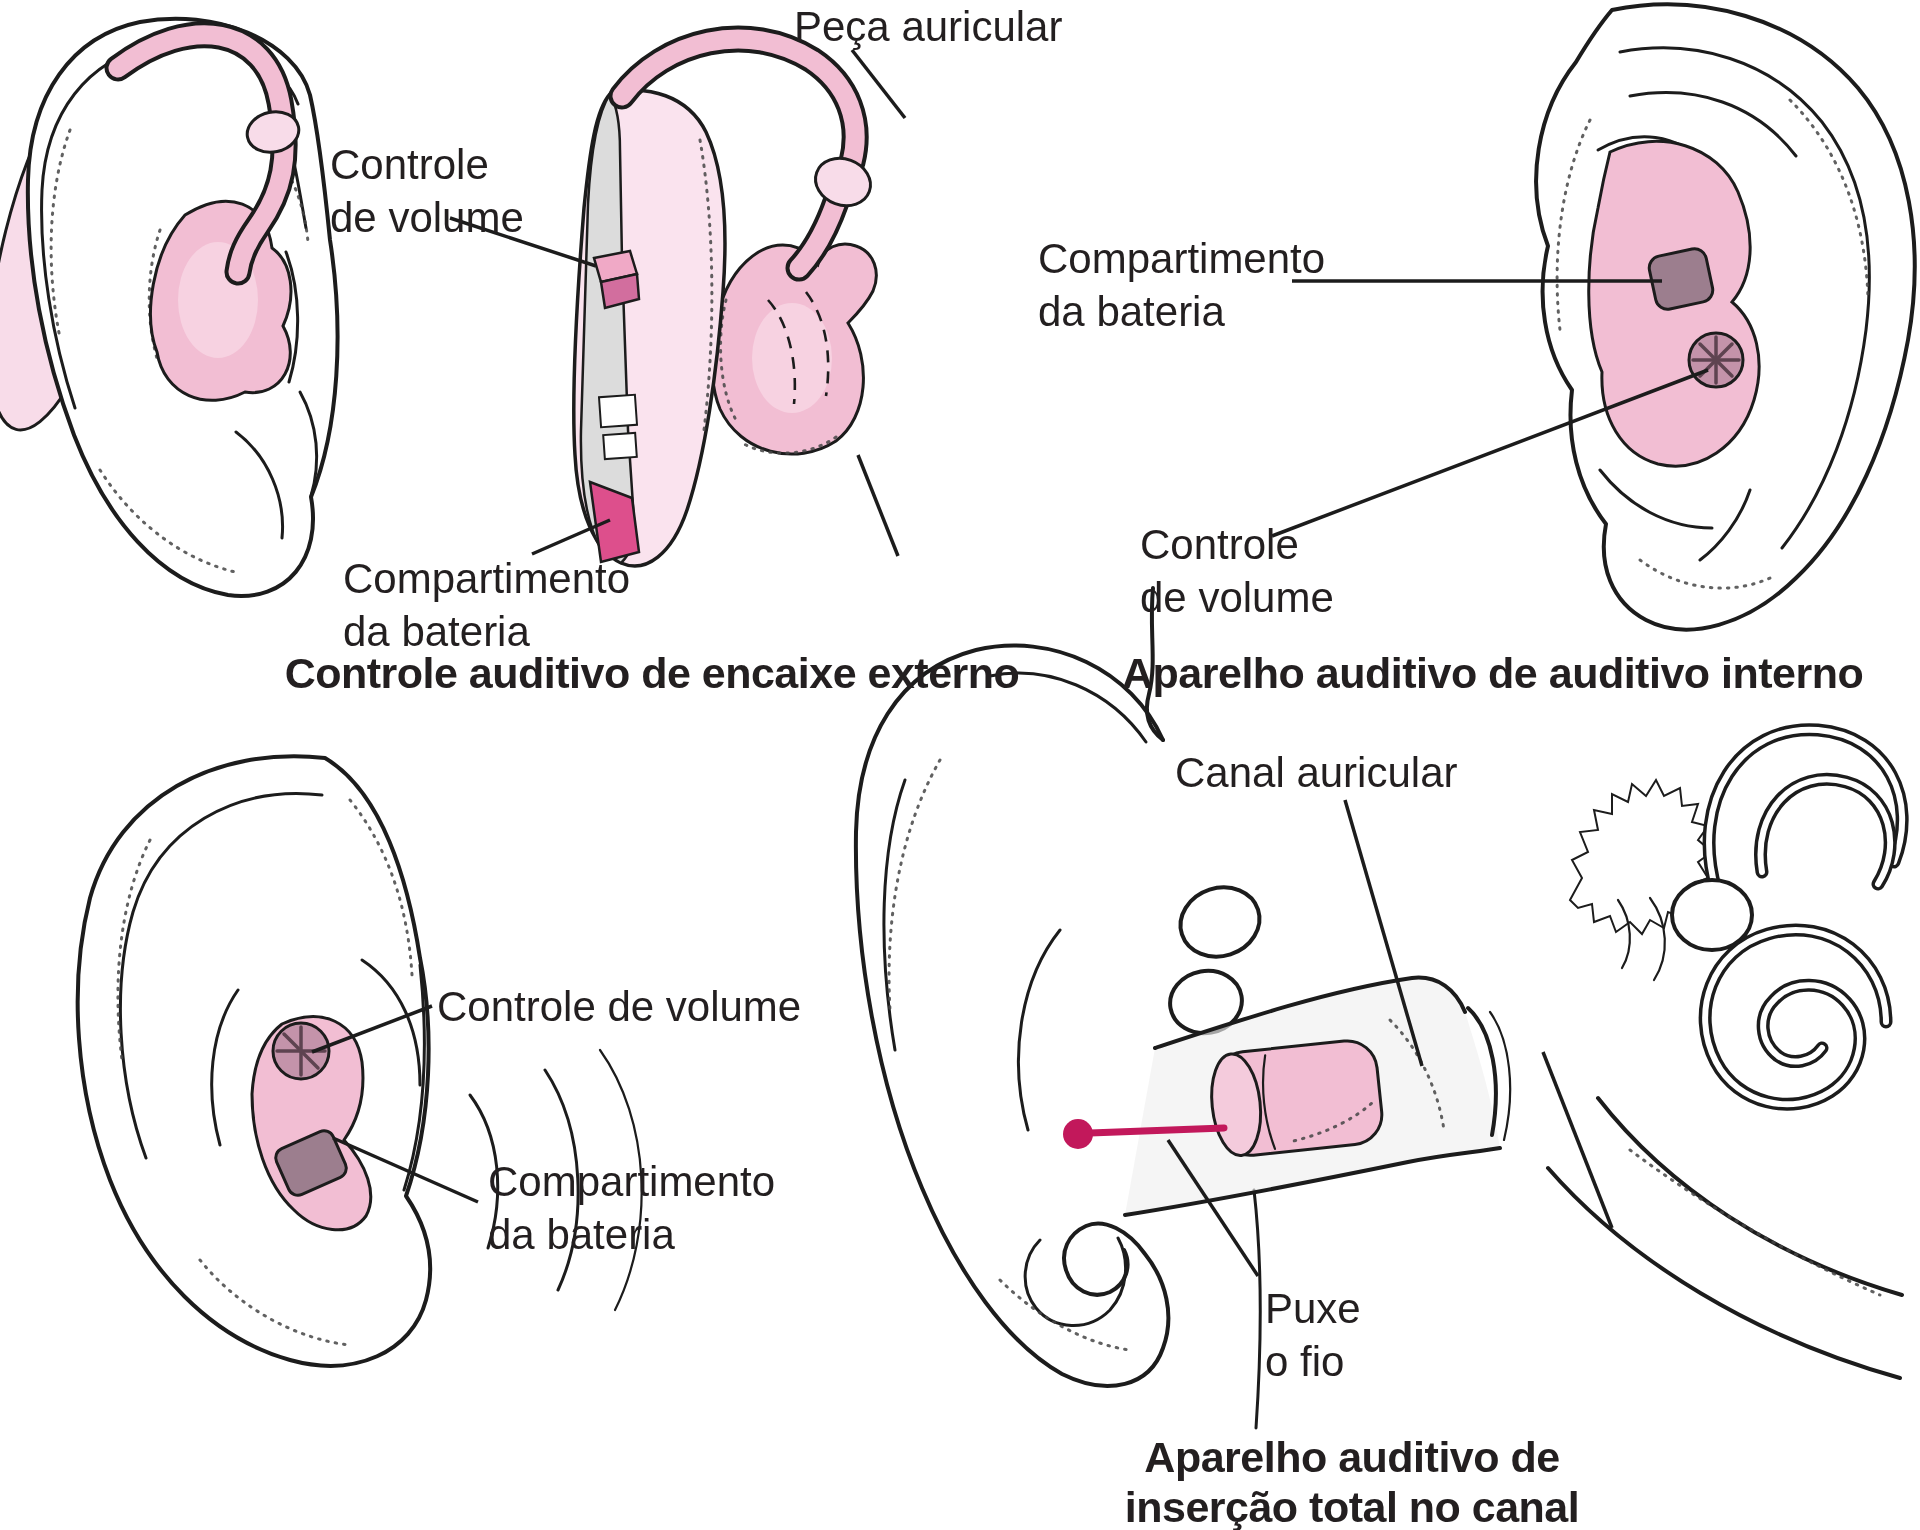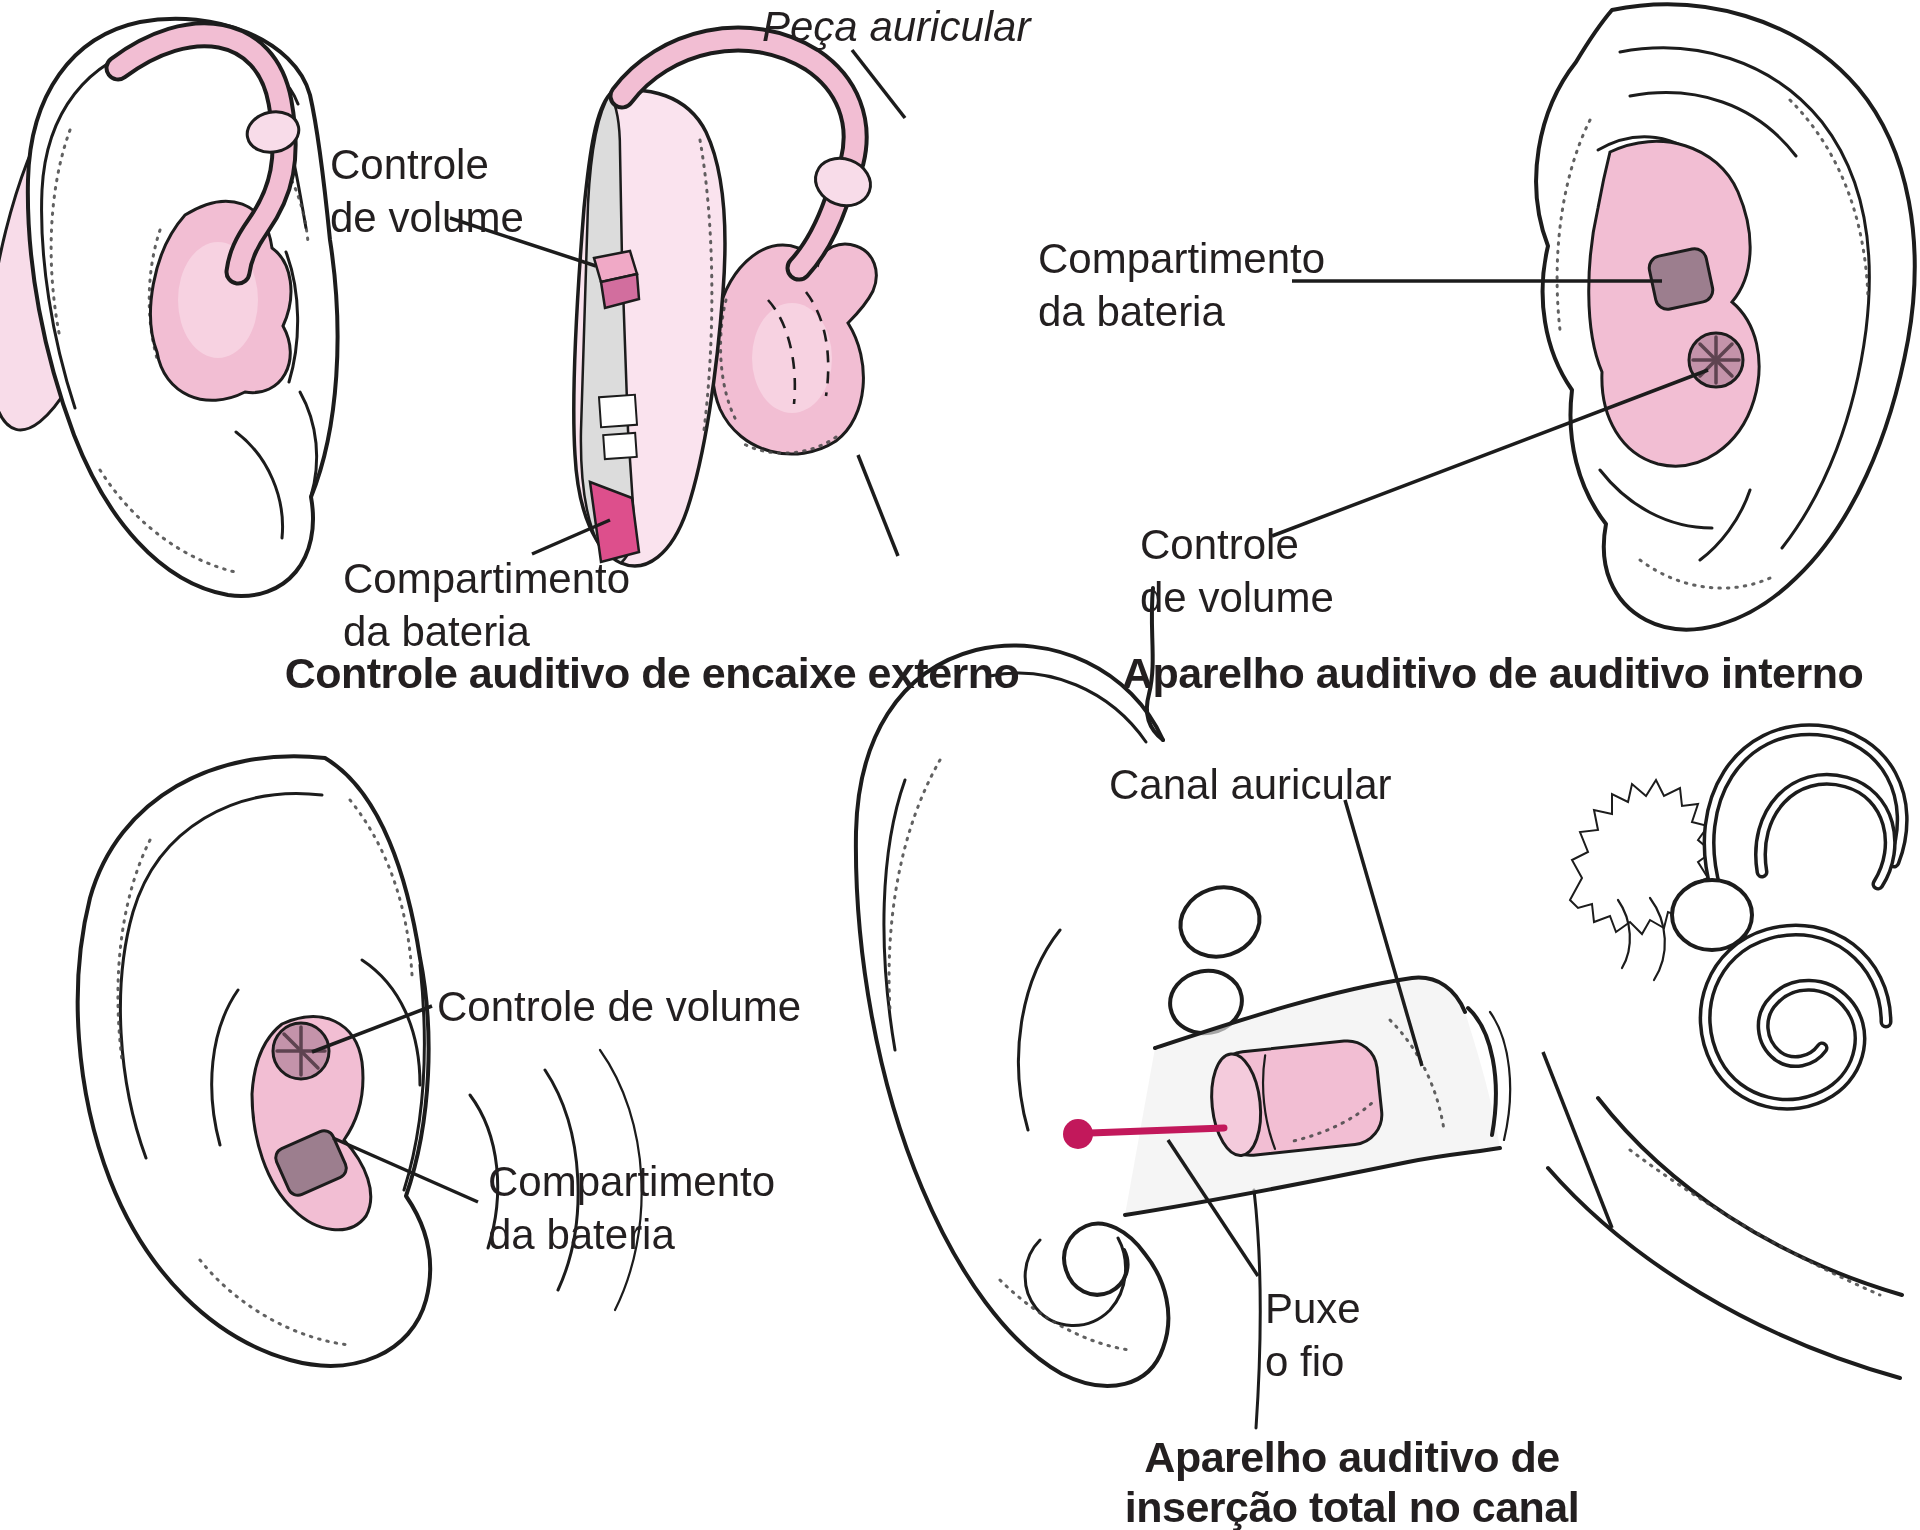--- a/index.html
+++ b/index.html
@@ -222,21 +222,21 @@
       <line class="leader" x1="1292" y1="281" x2="1662" y2="281"></line>
       <line class="leader" x1="1272" y1="536" x2="1708" y2="370"></line>
       <line class="leader" x1="432" y1="1006" x2="312" y2="1052"></line>
       <line class="leader" x1="333" y1="1138" x2="478" y2="1202"></line>
       <line class="leader" x1="1345" y1="800" x2="1422" y2="1066"></line>
       <line class="leader" x1="1168" y1="1140" x2="1258" y2="1276"></line>
       <line class="leader" x1="1543" y1="1052" x2="1612" y2="1228"></line>
     </g>
   </svg>
 
-  <div class="lbl" style="left:762px; top:0px;font-style:italic;">
+  <div class="lbl" style="left:794px; top:0px;">
     <span>Peça auricular</span>
   </div>
 
   <div class="lbl" style="left:330px; top:138px;">
     <span>Controle</span>
     <span>de volume</span>
   </div>
 
   <div class="lbl" style="left:343px; top:552px;">
     <span>Compartimento</span>
@@ -265,21 +265,21 @@
   <div class="lbl" style="left:437px; top:980px;">
     <span>Controle de volume</span>
   </div>
 
   <div class="lbl" style="left:488px; top:1155px;">
     <span>Compartimento</span>
     <span>da bateria</span>
   </div>
 
 
-  <div class="lbl" style="left:1109px; top:746px;margin-top:12px;">
+  <div class="lbl" style="left:1175px; top:746px;">
     <span>Canal auricular</span>
   </div>
 
   <div class="lbl" style="left:1265px; top:1282px;">
     <span>Puxe</span>
     <span>o fio</span>
   </div>
 
 
   <div class="cap center" style="left:1352px; top:1432px;">

